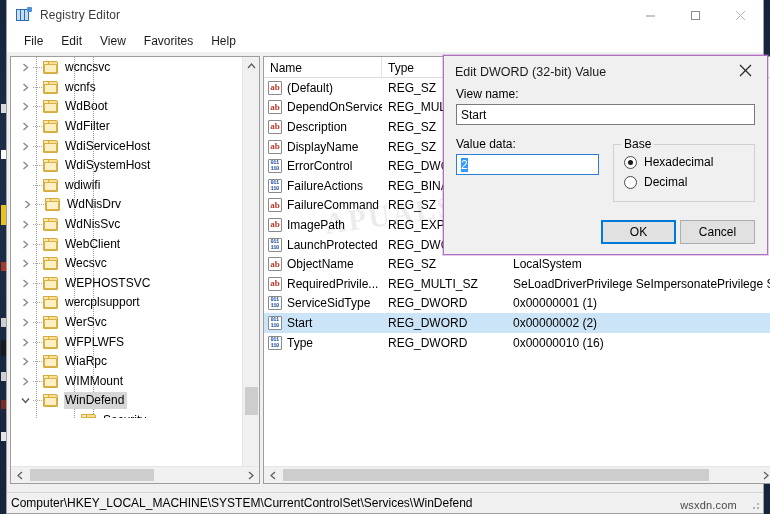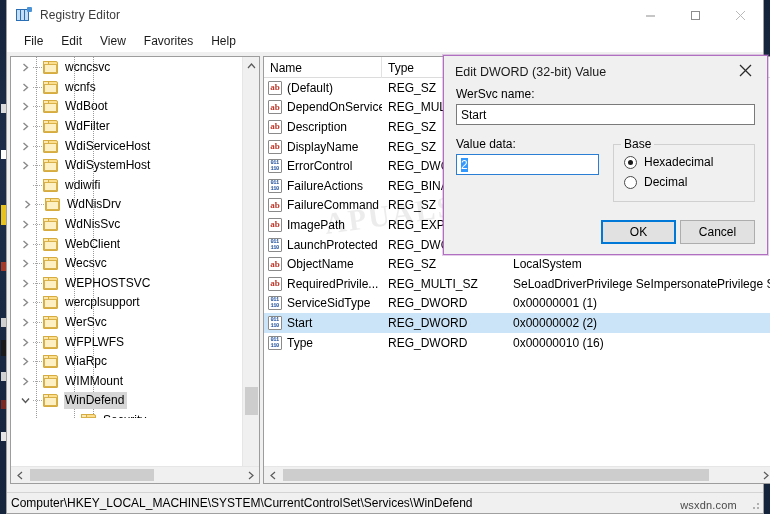--- a/index.html
+++ b/index.html
@@ -832,21 +832,21 @@
   <div id="dlg-title">
     <span class="t">Edit DWORD (32-bit) Value</span>
     <span id="dlg-close">
       <svg width="13" height="13" viewBox="0 0 13 13">
           <line x1="1" y1="1" x2="12" y2="12" stroke="#2b2b2b" stroke-width="1.2"></line>
           <line x1="12" y1="1" x2="1" y2="12" stroke="#2b2b2b" stroke-width="1.2"></line>
         </svg>
     </span>
   </div>
   <div id="dlg-body">
-    <div class="fld-label">WerSvc name:</div>
+    <div class="fld-label">View name:</div>
     <div class="txtbox" id="value-name-box">
       <span>Start</span>
     </div>
 
     <div id="dlg-cols">
       <div style="flex:none">
         <div class="fld-label">Value data:</div>
         <div class="txtbox" id="value-data-box">
           <span class="selbit">2</span>
         </div>

